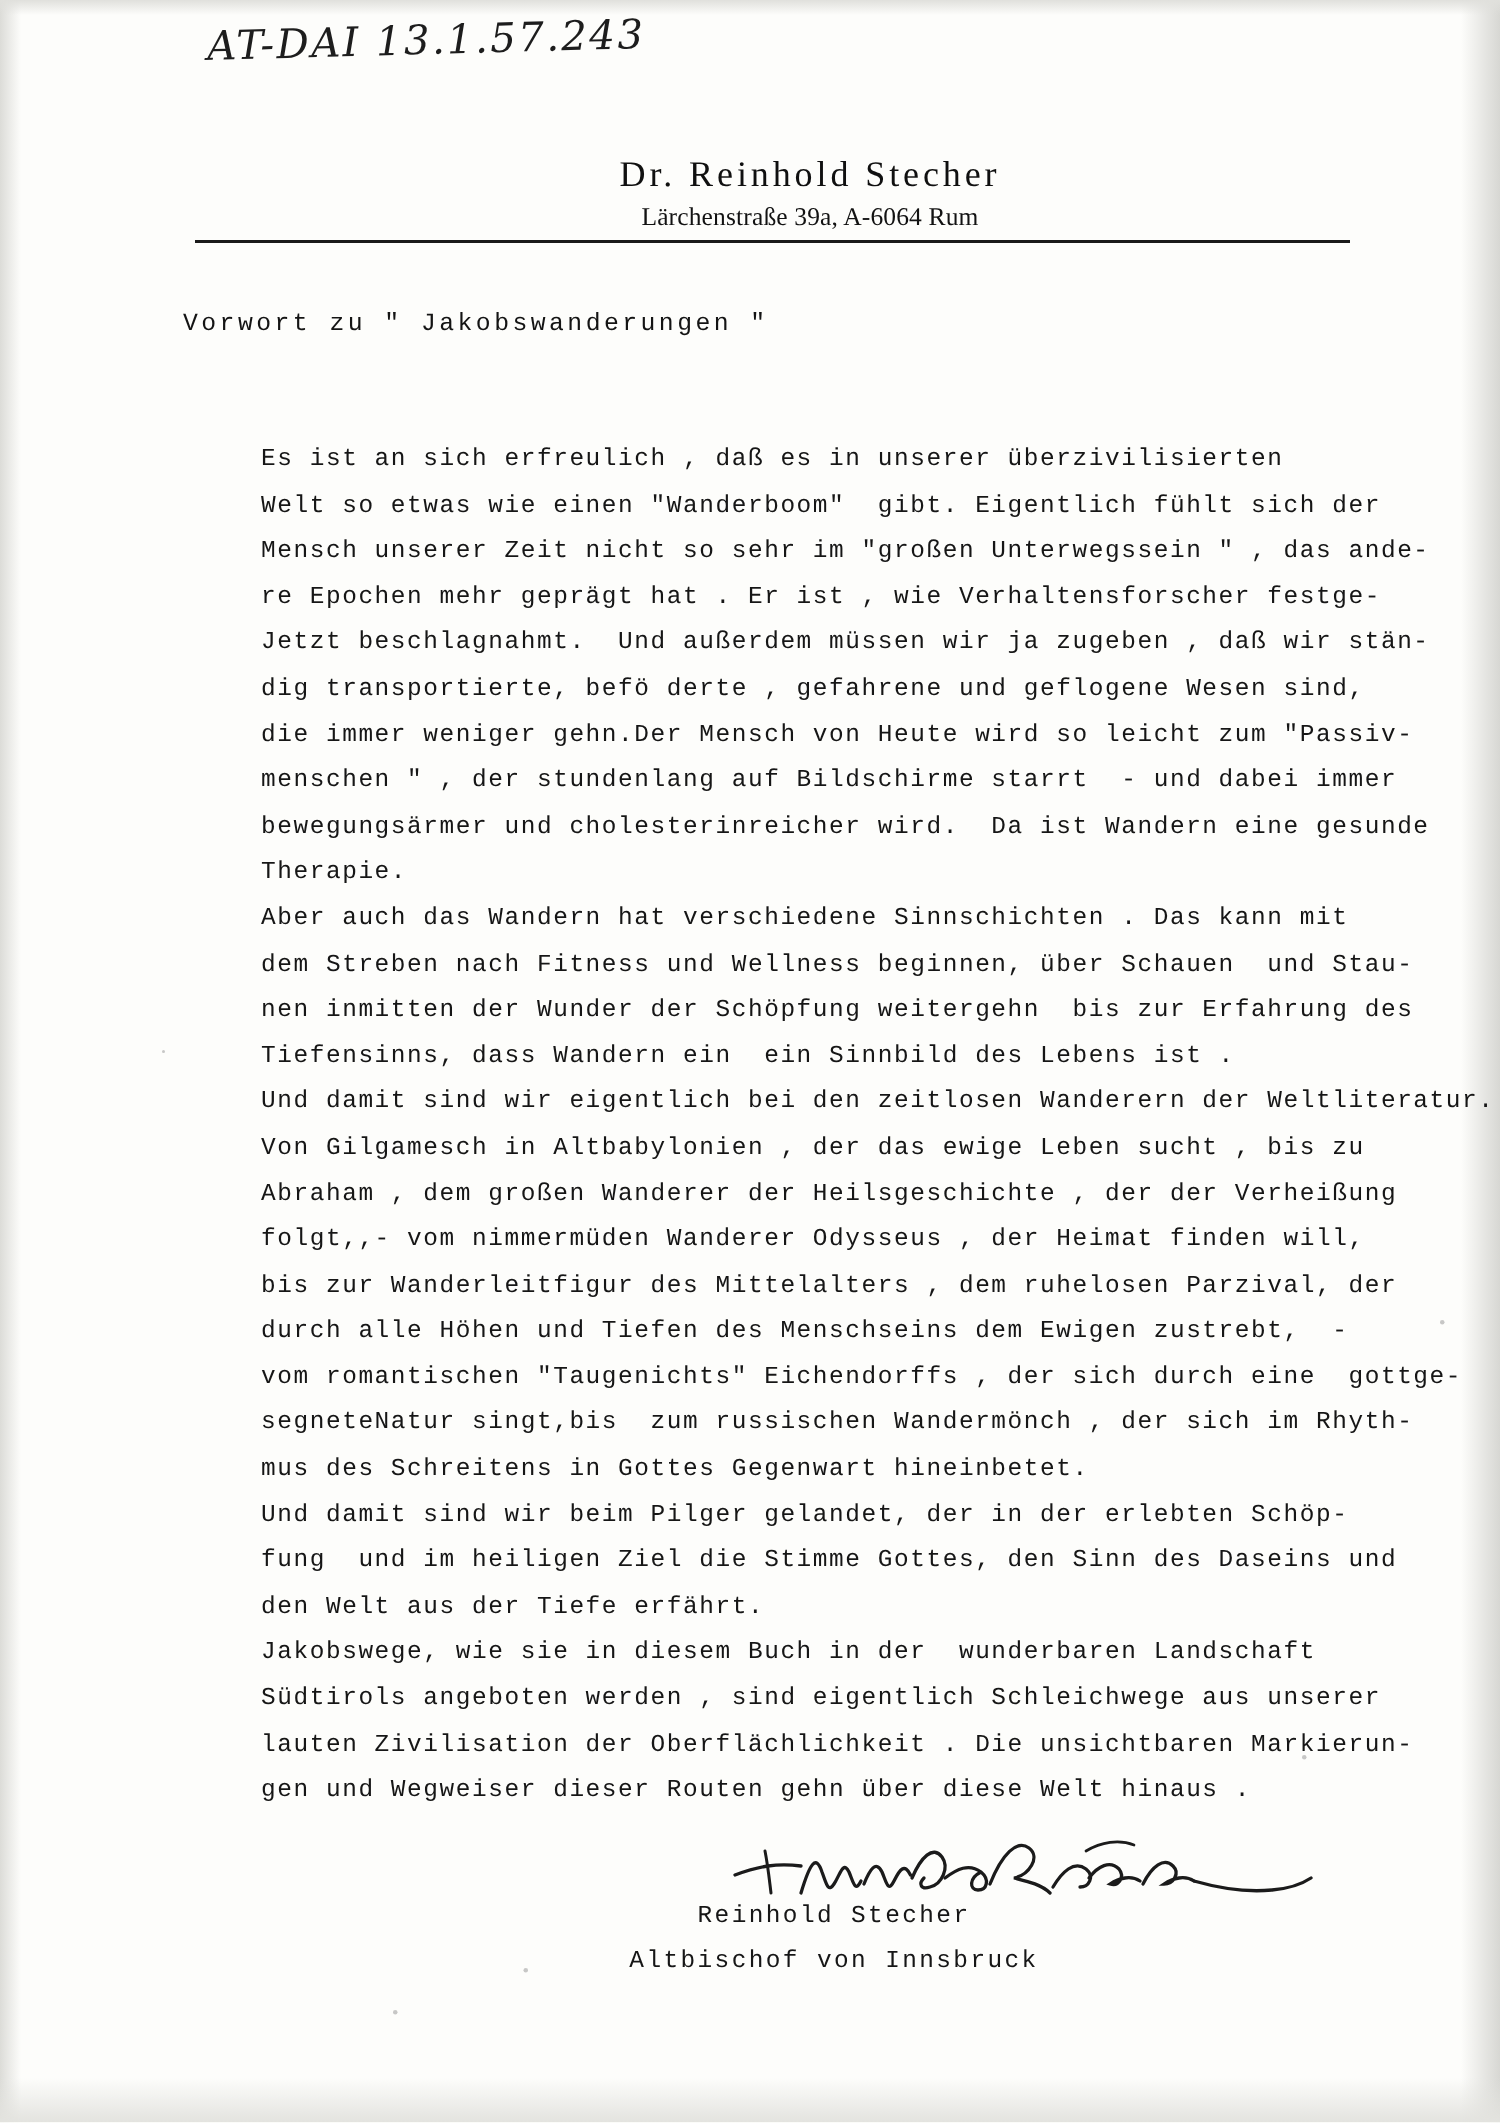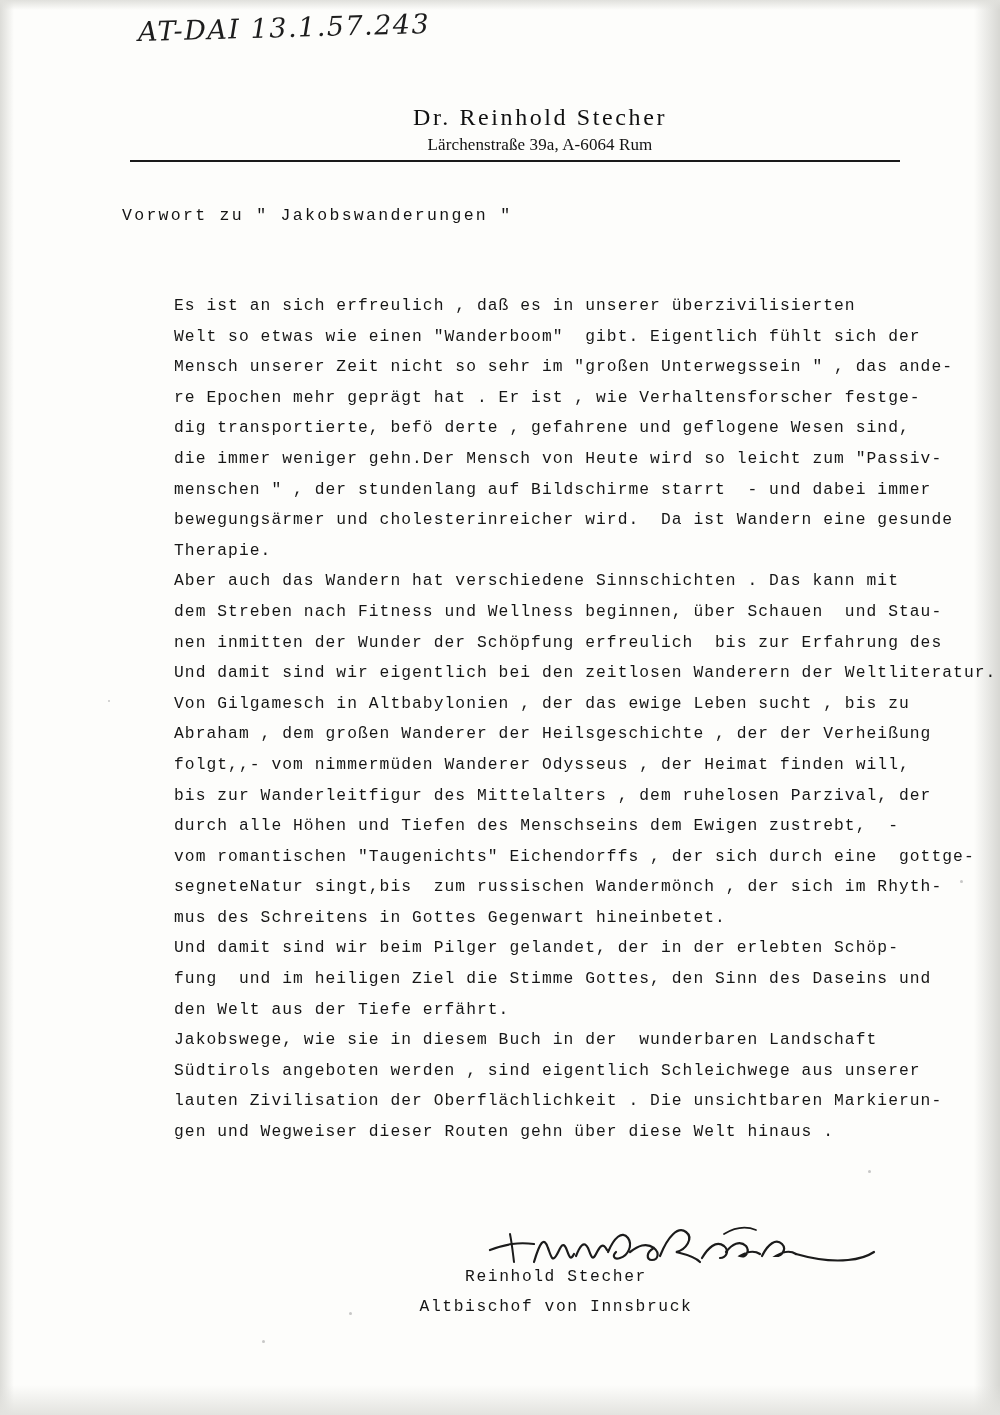--- a/index.html
+++ b/index.html
@@ -174,31 +174,33 @@
 
   <div class="subject">Vorwort zu " Jakobswanderungen "</div>
 
   <div class="body">
 
     <p>
       <span class="ln ind">Es ist an sich erfreulich , daß es in unserer überzivilisierten</span>
       <span class="ln">Welt so etwas wie einen "Wanderboom"  gibt. Eigentlich fühlt sich der</span>
       <span class="ln">Mensch unserer Zeit nicht so sehr im "großen Unterwegssein " , das ande-</span>
       <span class="ln">re Epochen mehr geprägt hat . Er ist , wie Verhaltensforscher festge-</span>
+      <span class="ln">Jetzt beschlagnahmt.  Und außerdem müssen wir ja zugeben , daß wir stän-</span>
       <span class="ln">dig transportierte, befö derte , gefahrene und geflogene Wesen sind,</span>
       <span class="ln">die immer weniger gehn.Der Mensch von Heute wird so leicht zum "Passiv-</span>
       <span class="ln">menschen " , der stundenlang auf Bildschirme starrt  - und dabei immer</span>
       <span class="ln">bewegungsärmer und cholesterinreicher wird.  Da ist Wandern eine gesunde</span>
       <span class="ln">Therapie.</span>
     </p>
 
     <p>
       <span class="ln ind">Aber auch das Wandern hat verschiedene Sinnschichten . Das kann mit</span>
       <span class="ln">dem Streben nach Fitness und Wellness beginnen, über Schauen  und Stau-</span>
-      <span class="ln">nen inmitten der Wunder der Schöpfung erfreulich  bis zur Erfahrung des</span>
+      <span class="ln">nen inmitten der Wunder der Schöpfung weitergehn  bis zur Erfahrung des</span>
+      <span class="ln">Tiefensinns, dass Wandern ein  ein Sinnbild des Lebens ist .</span>
     </p>
 
     <p>
       <span class="ln ind">Und damit sind wir eigentlich bei den zeitlosen Wanderern der Weltliteratur.:</span>
       <span class="ln">Von Gilgamesch in Altbabylonien , der das ewige Leben sucht , bis zu</span>
       <span class="ln">Abraham , dem großen Wanderer der Heilsgeschichte , der der Verheißung</span>
       <span class="ln">folgt,,- vom nimmermüden Wanderer Odysseus , der Heimat finden will,</span>
       <span class="ln">bis zur Wanderleitfigur des Mittelalters , dem ruhelosen Parzival, der</span>
       <span class="ln">durch alle Höhen und Tiefen des Menschseins dem Ewigen zustrebt,  -</span>
       <span class="ln">vom romantischen "Taugenichts" Eichendorffs , der sich durch eine  gottge-</span>

